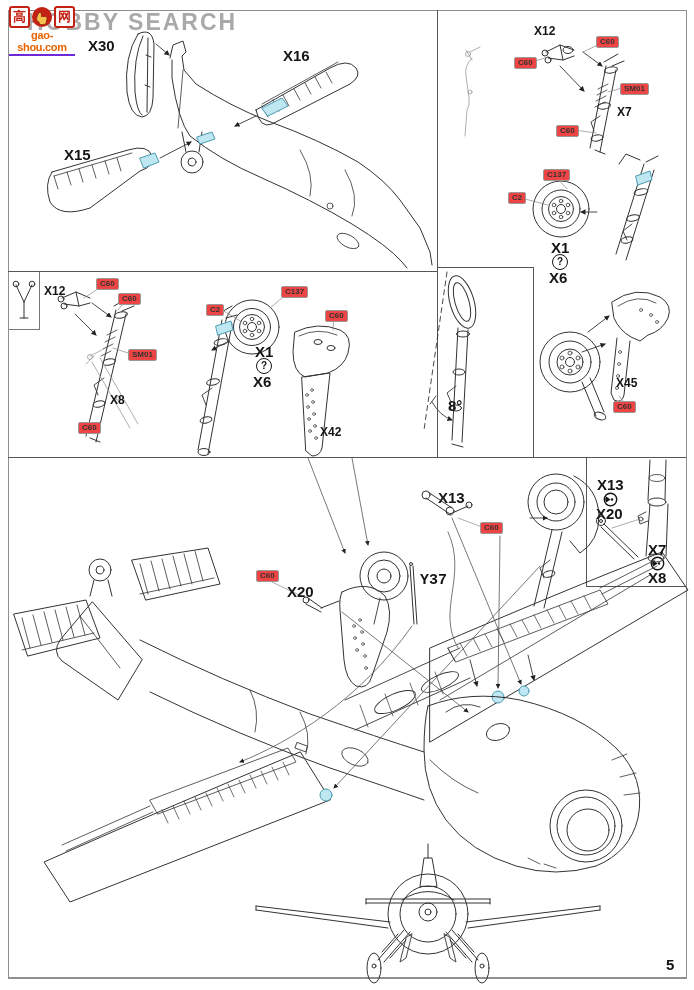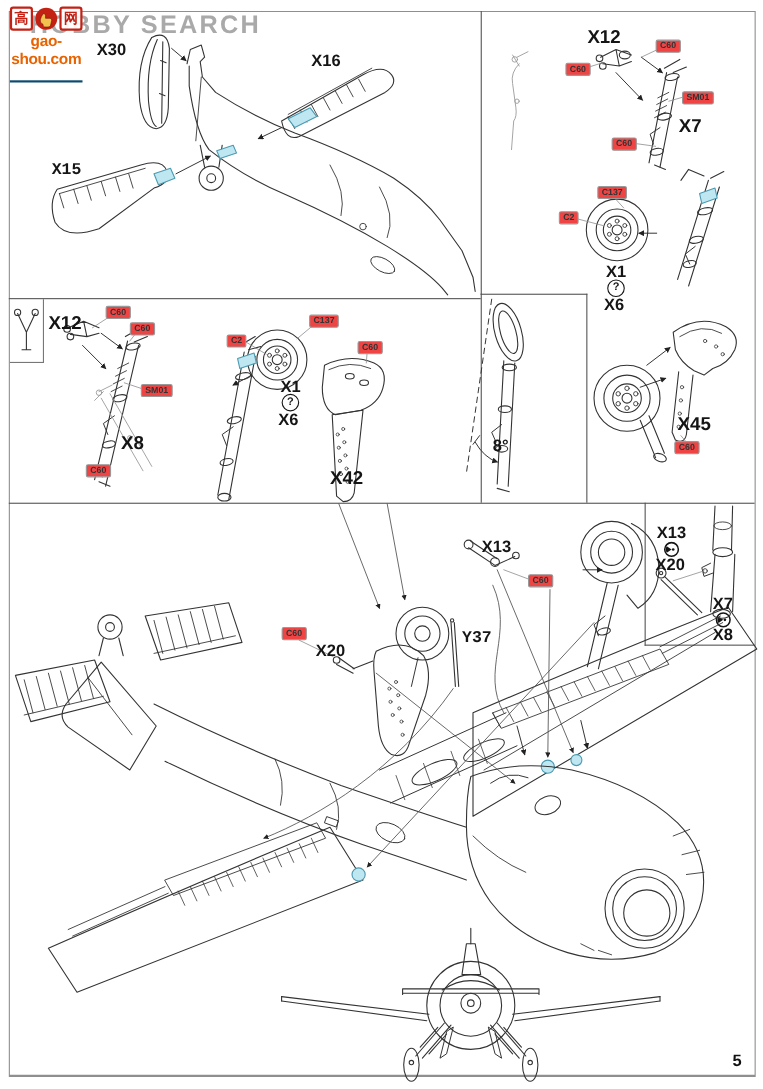--- a/index.html
+++ b/index.html
@@ -10,37 +10,37 @@
              border:1px solid #8f8f8f;border-bottom:2px solid #8f8f8f;pointer-events:none;}
   .trbox{position:absolute;left:437px;top:10px;width:96px;height:257px;
          border-left:1px solid #555;border-bottom:1px solid #555;}
   .vline,.hline{position:absolute;background:#555;}
   .cornerbox{position:absolute;left:9px;top:272px;width:30px;height:57px;
              border-right:1px solid #777;border-bottom:1px solid #777;}
   .insetbox{position:absolute;left:586px;top:457px;width:99px;height:129px;
             border-left:1px solid #555;border-bottom:1px solid #555;}
   
   .plabel{position:absolute;font-weight:bold;color:#151515;font-size:15px;line-height:1;white-space:nowrap;}
-  .plabel.big{font-size:17px;}
+  .plabel.big{font-size:12px;}
   .ref-box{position:absolute;font-size:8px;font-weight:bold;color:#333;
            border:1px solid #999;border-radius:2px;background:#ef4444;
            padding:1px 3px;line-height:1;white-space:nowrap;z-index:3;}
   .qmark{position:absolute;width:14px;height:14px;border:1.6px solid #151515;border-radius:50%;
          font-weight:bold;font-size:10px;text-align:center;line-height:13px;color:#151515;background:#fff;}
   .opt-icon{position:absolute;width:15px;height:15px;}
   svg.art{position:absolute;left:0;top:0;z-index:1;}
   .plabel,.ref-box,.qmark{z-index:3;}
   
   .wm{position:absolute;left:9px;top:6px;z-index:6;width:66px;}
   .wm-row{display:flex;align-items:center;gap:1px;}
   .wm-box{width:18px;height:18px;border:2px solid #c32114;color:#c32114;font-size:13px;
           font-weight:bold;line-height:18px;text-align:center;background:rgba(255,255,255,.9);border-radius:3px;}
   .wm-thumb{width:22px;height:22px;flex:0 0 auto;}
-  .wm-site{font-size:14px;font-weight:bold;color:#e86300;margin-top:1px;text-align:center;
-           border-bottom:2px solid #0c4a6e;padding-bottom:12px;letter-spacing:-0.3px;}
+  .wm-site{font-size:11px;font-weight:bold;color:#e86300;margin-top:1px;text-align:center;
+           border-bottom:2px solid #6d28d9;padding-bottom:1px;letter-spacing:-0.3px;}
   .wm-overlay{position:absolute;left:27px;top:9px;z-index:5;font-size:23px;font-weight:bold;
               color:#9b9b9b;letter-spacing:2px;opacity:.85;white-space:nowrap;}
   .pagenum{position:absolute;left:666px;top:956px;font-size:15px;font-weight:bold;color:#111;z-index:3;}
 </style>
 </head>
 <body>
 
 <div class="page">
 
   <svg class="art" width="694" height="990" viewBox="0 0 694 990" fill="none" stroke="#333" stroke-width="1" stroke-linecap="round" stroke-linejoin="round">
@@ -421,34 +421,34 @@
           <path d="M8,16 q-3,-1 -2.4,-4 l1,-3 q2.6,-5 3.8,-1 l0,2.6 h4 q2,0 1.6,2 l-1,4.4 q-.4,1.6 -2.2,1.6 h-3 q-1.8,0 -1.8,-2.6 z" fill="#f2c24e" stroke="#7e1008" stroke-width="0.6"></path>
         </svg>
       </span>
       <span class="wm-box">网</span>
     </div>
     <div class="wm-site">gao-shou.com</div>
   </div>
 
   <div class="plabel" style="left:88px;top:38px;">X30</div>
   <div class="plabel" style="left:283px;top:48px;">X16</div>
-  <div class="plabel" style="left:47px;top:147px;font-family:Liberation Mono, monospace;">X15</div>
+  <div class="plabel" style="left:64px;top:147px;">X15</div>
 
   <div class="plabel big" style="left:534px;top:25px;">X12</div>
   <div class="plabel big" style="left:617px;top:106px;">X7</div>
   <div class="plabel" style="left:551px;top:240px;" data_bind="">X1</div>
   <div class="qmark" style="left:552px;top:254px;">?</div>
   <div class="plabel" style="left:549px;top:270px;">X6</div>
 
   <div class="plabel big" style="left:44px;top:285px;">X12</div>
   <div class="plabel big" style="left:110px;top:394px;">X8</div>
   <div class="plabel" style="left:255px;top:344px;">X1</div>
   <div class="qmark" style="left:256px;top:358px;">?</div>
   <div class="plabel" style="left:253px;top:374px;">X6</div>
-  <div class="plabel big" style="left:300px;top:426px;">X42</div>
+  <div class="plabel big" style="left:320px;top:426px;">X42</div>
 
   <div class="plabel" style="left:448px;top:398px;">8°</div>
 
   <div class="plabel big" style="left:616px;top:377px;">X45</div>
 
   <div class="plabel" style="left:438px;top:490px;">X13</div>
   <div class="plabel" style="left:420px;top:573px;font-family:Liberation Mono, monospace;">Y37</div>
   <div class="plabel" style="left:287px;top:584px;">X20</div>
 
   <div class="plabel" style="left:597px;top:477px;">X13</div>

